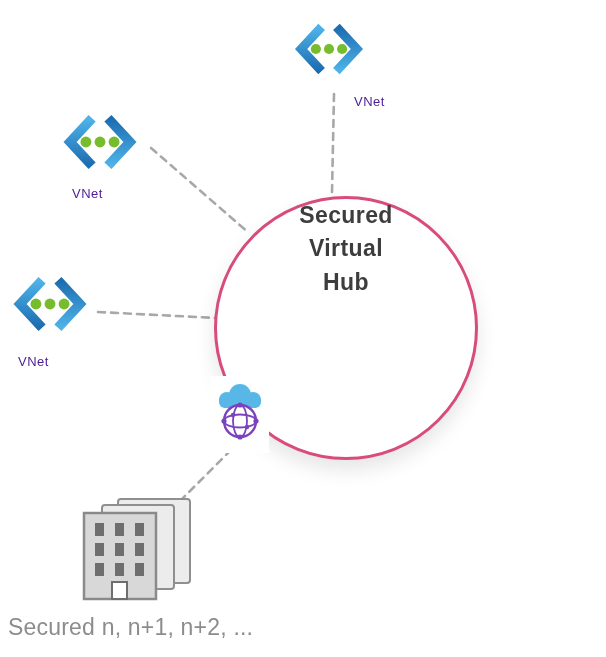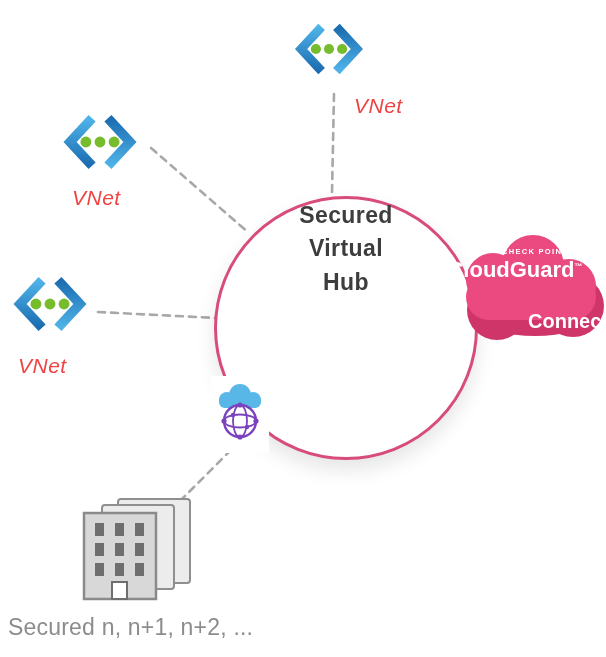--- a/index.html
+++ b/index.html
@@ -6,21 +6,21 @@
   html,body { background:#ffffff; }
   body { font-family:"Liberation Sans", sans-serif; }
 
   .canvas { position:relative; width:606px; height:657px; background:#fff; overflow:hidden; }
 
   .connectors { position:absolute; left:0; top:0; width:606px; height:657px; z-index:1; }
   .connectors line { stroke:#a8a8a8; stroke-width:2.6; stroke-dasharray:7 6; stroke-linecap:round; fill:none; }
 
   .vnet { position:absolute; z-index:2; }
   .vnet-icon { display:block; }
-  .vnet-label { position:absolute; font-size:21px; color:#ef4444; letter-spacing:.5px;font-style:italic; }
+  .vnet-label { position:absolute; font-size:13px; color:#4c1d95; letter-spacing:.5px; }
   .vnet-top   { left:288px; top:8px;   width:82px; height:82px; }
   .vnet-top .vnet-label { left:66px; top:86px; }
   .vnet-ul    { left:56px;  top:98px;  width:88px; height:88px; }
   .vnet-ul .vnet-label { left:16px; top:88px; }
   .vnet-left  { left:6px;   top:260px; width:88px; height:88px; }
   .vnet-left .vnet-label { left:12px; top:94px; }
 
   .hub-circle { position:absolute; left:214px; top:196px; width:264px; height:264px;
     border-radius:50%; background:#fff; border:3px solid #d84b7d; z-index:2;
     display:flex; justify-content:center;
@@ -101,36 +101,20 @@
     </svg>
     <div class="vnet-label">VNet</div>
   </div>
 
   <div class="hub-circle">
     <div class="hub-title">Secured
 Virtual
 Hub</div>
   </div>
 
-  <div class="cloudguard">
-    <svg class="cg-svg" width="159" height="126" viewBox="0 0 159 126">
-
-      <circle cx="50" cy="84" r="30" fill="#cf3569"></circle>
-      <circle cx="126" cy="80" r="31" fill="#cf3569"></circle>
-      <ellipse cx="88" cy="94" rx="52" ry="16" fill="#cf3569"></ellipse>
-
-      <circle cx="46" cy="54" r="27" fill="#ea4a80"></circle>
-      <circle cx="86" cy="40" r="31" fill="#ea4a80"></circle>
-      <circle cx="122" cy="60" r="27" fill="#ea4a80"></circle>
-      <rect x="19" y="48" width="130" height="46" rx="23" fill="#ea4a80"></rect>
-    </svg>
-    <div class="cg-brand">CHECK POINT</div>
-    <div class="cg-product"><span>CloudGuard</span><span class="cg-tm">™</span></div>
-    <div class="cg-connect">Connect</div>
-  </div>
 
   <div class="wan-card">
     <svg width="54" height="73" viewBox="0 0 54 73">
 
       <circle cx="27" cy="17" r="11" fill="#58b7e6"></circle>
       <circle cx="14" cy="22" r="8" fill="#58b7e6"></circle>
       <circle cx="40" cy="22" r="8" fill="#58b7e6"></circle>
       <rect x="6" y="17" width="42" height="13" rx="6" fill="#58b7e6"></rect>
 
       <circle cx="27" cy="43" r="16" fill="#ffffff" stroke="#7b42bd" stroke-width="2.4"></circle>

